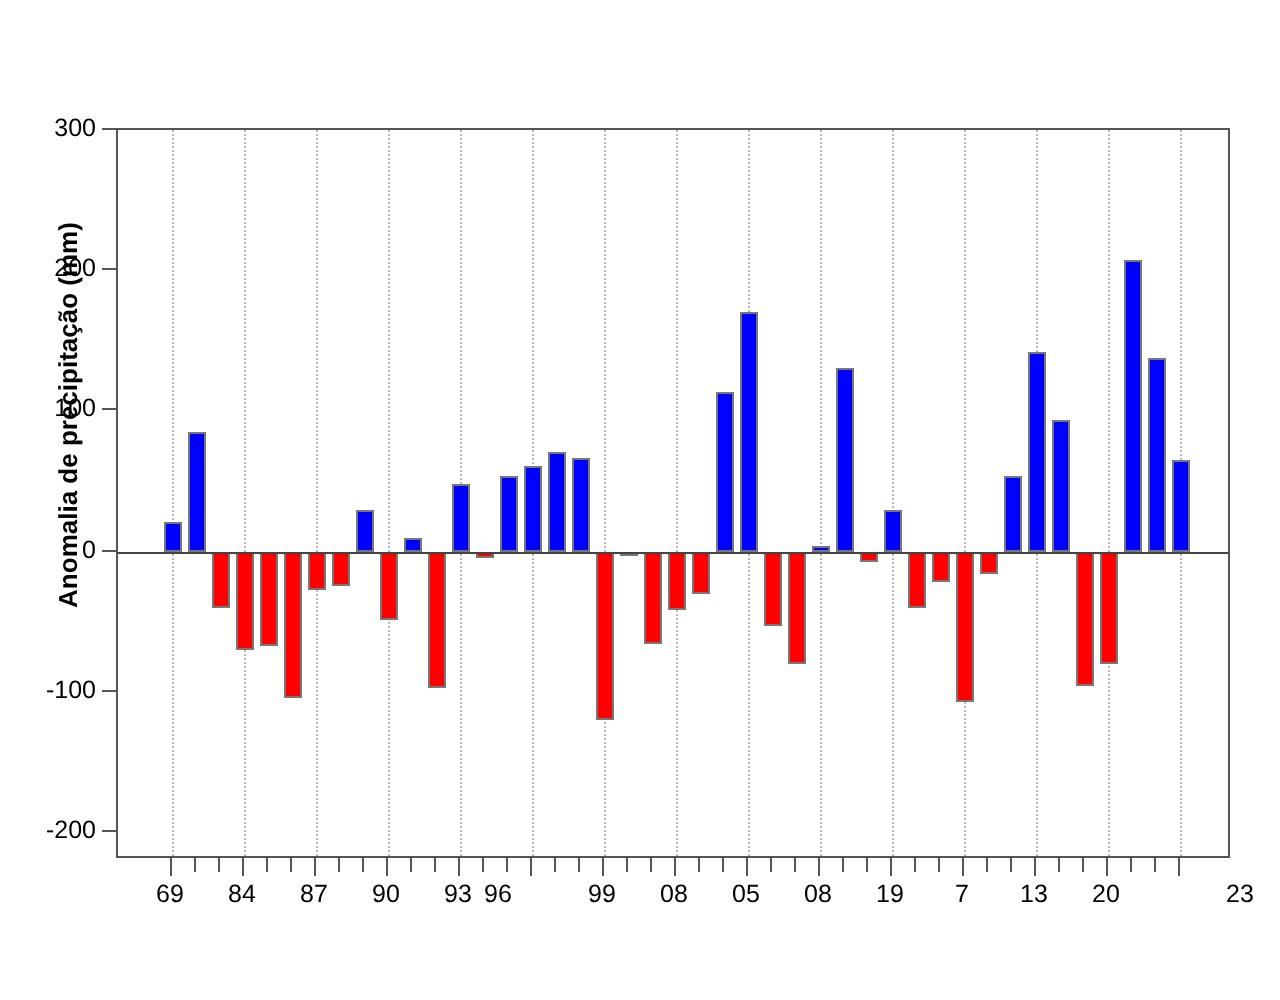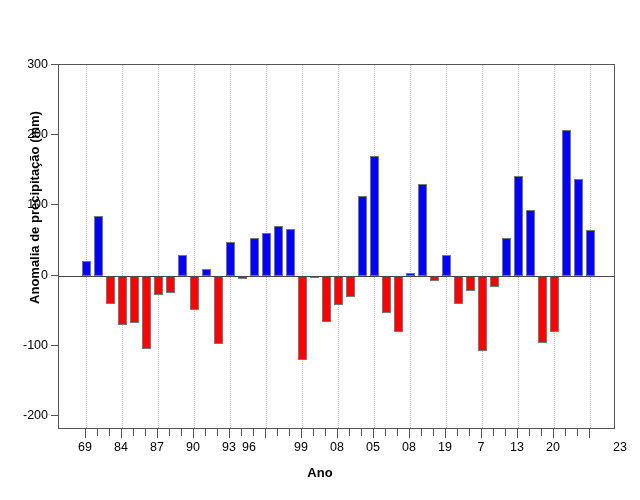--- a/index.html
+++ b/index.html
@@ -232,21 +232,20 @@
       <div class="xtick-label" style="left: 517px;">13</div>
       <div class="xtick-mark" style="left: 529px;"></div>
       <div class="xtick-mark" style="left: 541px;"></div>
       <div class="xtick-mark major" style="left: 553px;"></div>
       <div class="xtick-label" style="left: 553px;">20</div>
       <div class="xtick-mark" style="left: 565px;"></div>
       <div class="xtick-mark" style="left: 577px;"></div>
       <div class="xtick-mark major" style="left: 589px;"></div>
       <div class="xtick-label" style="left: 620px;">23</div>
     </div>
-  <div id="xaxis-title">Ano</div>
 
 <div class="ytick-mark" style="top: 64px;"></div>
     <div class="ytick-mark" style="top: 134.192px;"></div>
     <div class="ytick-mark" style="top: 204.385px;"></div>
     <div class="ytick-mark" style="top: 274.577px;"></div>
     <div class="ytick-mark" style="top: 344.769px;"></div>
     <div class="ytick-mark" style="top: 414.962px;"></div>
   </div>
 
 </body></html>

